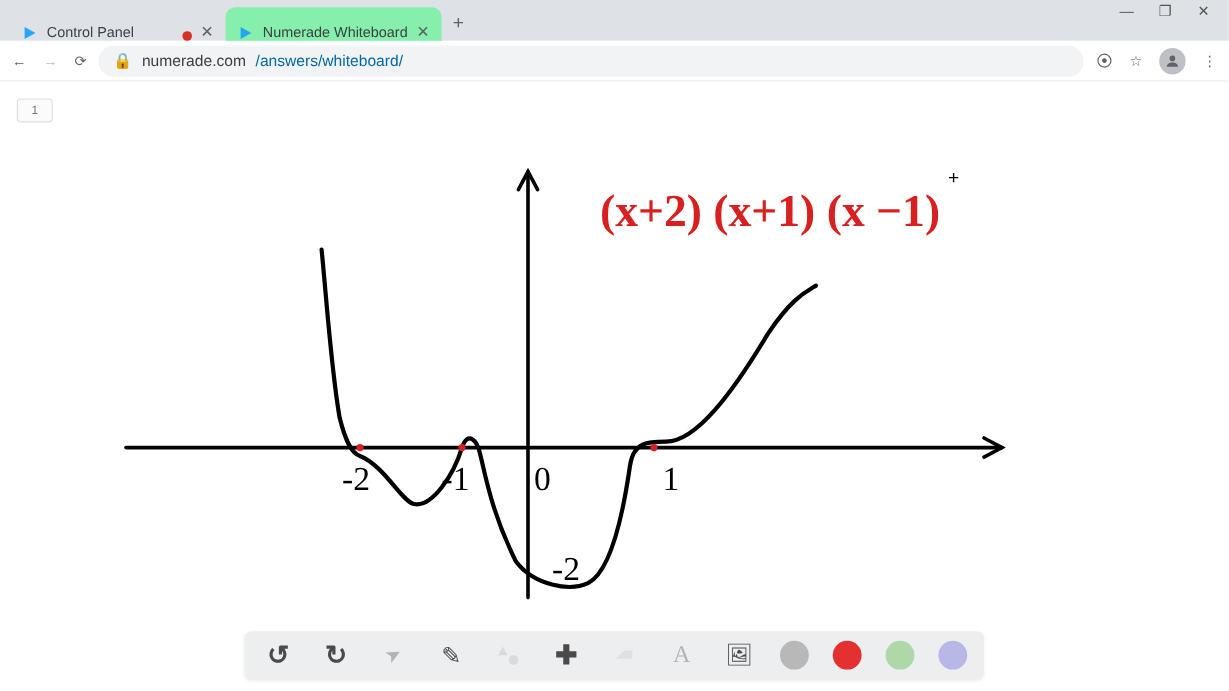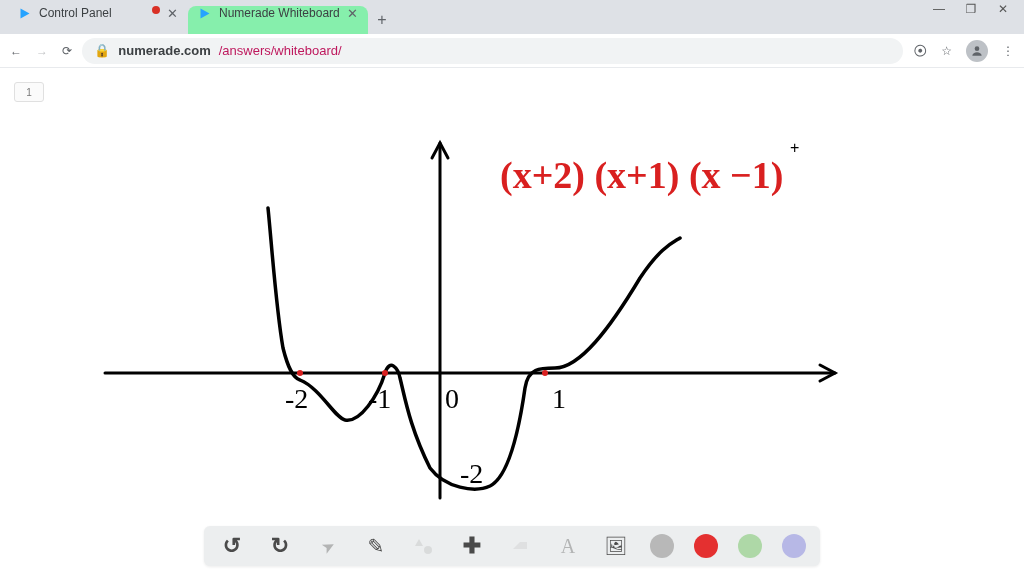--- a/index.html
+++ b/index.html
@@ -4,36 +4,36 @@
 <style>
   * { box-sizing: border-box; margin: 0; padding: 0; }
   body { width: 1024px; height: 576px; font-family: "Segoe UI", Arial, sans-serif; font-size: 12px; background: #fff; overflow: hidden; color: #3c4043; }
 
   
   .window-controls { position: absolute; top: 0; right: 0; height: 18px; display: flex; gap: 18px; padding: 2px 14px 0 0; color: #555; }
   .window-controls span { width: 14px; text-align: center; font-size: 12px; font-family: "Segoe UI Symbol","Segoe UI",Arial; }
 
   
   .tabstrip { height: 34px; background: #dee1e6; display: flex; align-items: flex-end; padding-left: 8px; gap: 0; }
-  .tab { display: flex; align-items: flex-start; gap: 7px; height: 28px; padding: 0 10px 0 10px; border-top-left-radius: 8px; border-top-right-radius: 8px; min-width: 180px; position: relative; }
+  .tab { display: flex; align-items: flex-end; gap: 7px; height: 28px; padding: 0 10px 0 10px; border-top-left-radius: 8px; border-top-right-radius: 8px; min-width: 180px; position: relative; }
   .tab.inactive { background: transparent; }
   .tab.active   { background: #86efac; }
   .tab .favicon { width: 14px; height: 14px; display: flex; align-items: center; justify-content: center; }
   .tab .title { flex: 1; font-size: 12px; color: #3c4043; white-space: nowrap; overflow: hidden; text-overflow: ellipsis; }
   .tab .rec-dot { width: 8px; height: 8px; border-radius: 50%; background: #d93025; }
   .tab .close { font-size: 13px; color: #5f6368; }
   .newtab { width: 28px; height: 28px; display: flex; align-items: center; justify-content: center; color: #5f6368; font-size: 16px; }
 
   
   .addrbar { height: 34px; background: #fff; display: flex; align-items: center; gap: 10px; padding: 0 10px; border-bottom: 1px solid #e8eaed; }
   .nav-icons { display: flex; align-items: center; gap: 14px; color: #5f6368; }
   .addr { flex: 1; display: flex; align-items: center; gap: 8px; height: 26px; background: #f1f3f4; border-radius: 13px; padding: 0 12px; color: #3c4043; font-size: 13px; }
   .addr .lock { color: #5f6368; }
-  .addr .host { font-weight: 700; }
-  .addr .path { color: #be185d; }
+  .addr .host { font-weight: 400; }
+  .addr .path { color: #0369a1; }
   .right-icons { display: flex; align-items: center; gap: 14px; color: #5f6368; }
   .avatar-circle { width: 22px; height: 22px; border-radius: 50%; background: #bdc1c6; display:flex; align-items:center; justify-content:center; }
 
   
   .content { position: relative; height: calc(576px - 68px); background: #fff; }
 
   
   .slide-thumb { position: absolute; top: 14px; left: 14px; width: 30px; height: 20px; border: 1px solid #e0e0e0; border-radius: 3px; display:flex; align-items:center; justify-content:center; font-size:10px; color:#777; background:#fbfbfb; }
 
   

